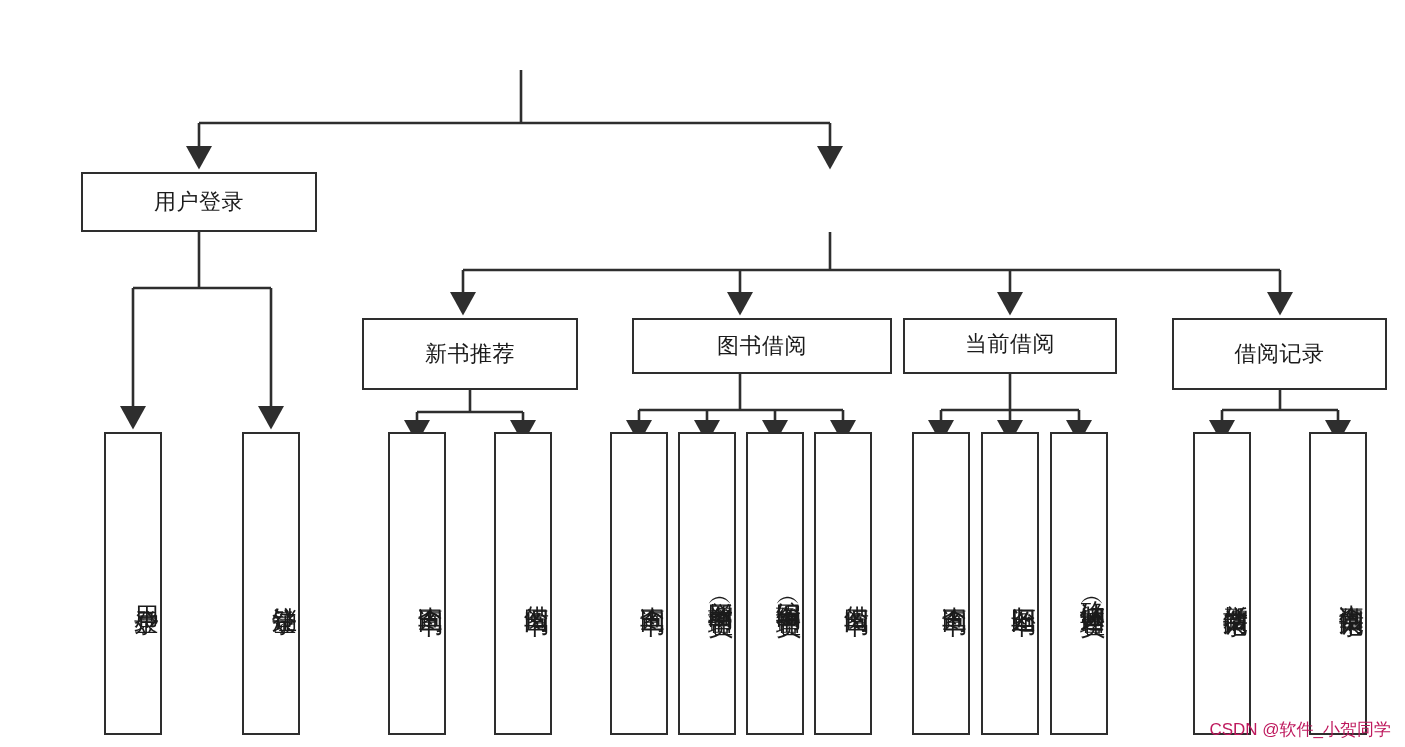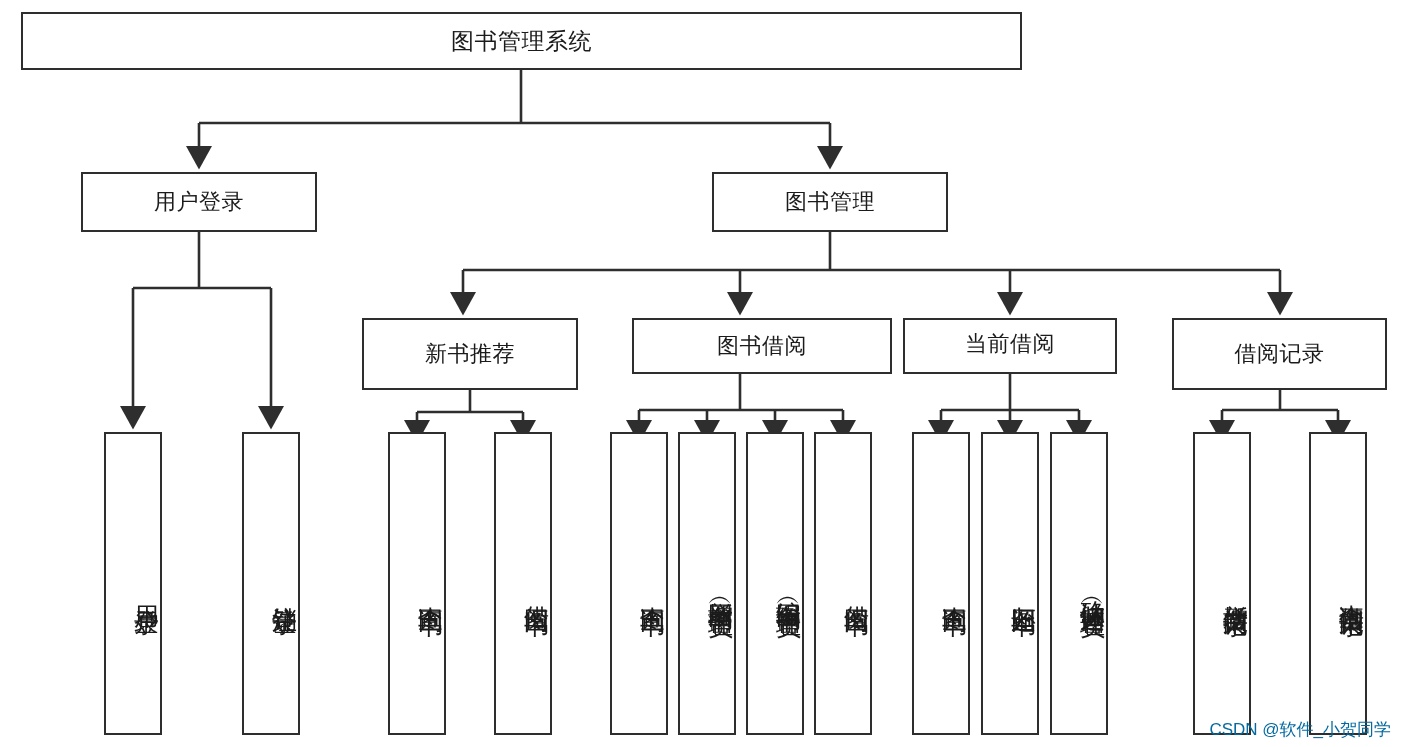--- a/index.html
+++ b/index.html
@@ -42,21 +42,21 @@
     align-items:flex-start;
     justify-content:center;
     padding-top:12px;
     white-space:nowrap;
   }
   .watermark{
     position:absolute;
     right:14px;
     bottom:6px;
     font-size:17px;
-    color:#0369a1;
+    color:#be185d;
     white-space:nowrap;
     pointer-events:none;
   }
 </style>
 </head>
 <body>
 
 <div id="diagram-root">
 
   <svg id="wires" viewBox="0 0 1405 747" xmlns="http://www.w3.org/2000/svg">
@@ -103,25 +103,23 @@
       <path d="M1010,410 L1010,424" marker-end="url(#arw)"></path>
       <path d="M1079,410 L1079,424" marker-end="url(#arw)"></path>
 
       <path d="M1280,374 L1280,410"></path>
       <path d="M1222,410 L1338,410"></path>
       <path d="M1222,410 L1222,424" marker-end="url(#arw)"></path>
       <path d="M1338,410 L1338,424" marker-end="url(#arw)"></path>
     </g>
   </svg>
 
-  <div class="node h title" style="left:21px;top:12px;width:1001px;height:58px;">图书管理系统</div>
 
   <div class="node h" style="left:81px;top:172px;width:236px;height:60px;">用户登录</div>
 
-  <div class="node h" style="left:712px;top:172px;width:236px;height:60px;">图书管理</div>
 
   <div class="node h" style="left:362px;top:318px;width:216px;height:72px;">新书推荐</div>
 
   <div class="node h" style="left:632px;top:318px;width:260px;height:56px;">图书借阅</div>
 
   <div class="node h" style="left:903px;top:318px;width:214px;height:56px;font-family:Liberation Mono, monospace;">当前借阅</div>
 
   <div class="node h" style="left:1172px;top:318px;width:215px;height:72px;">借阅记录</div>
 
   <div class="node v" style="left:104px;top:432px;width:58px;height:303px;">用户登录</div>

